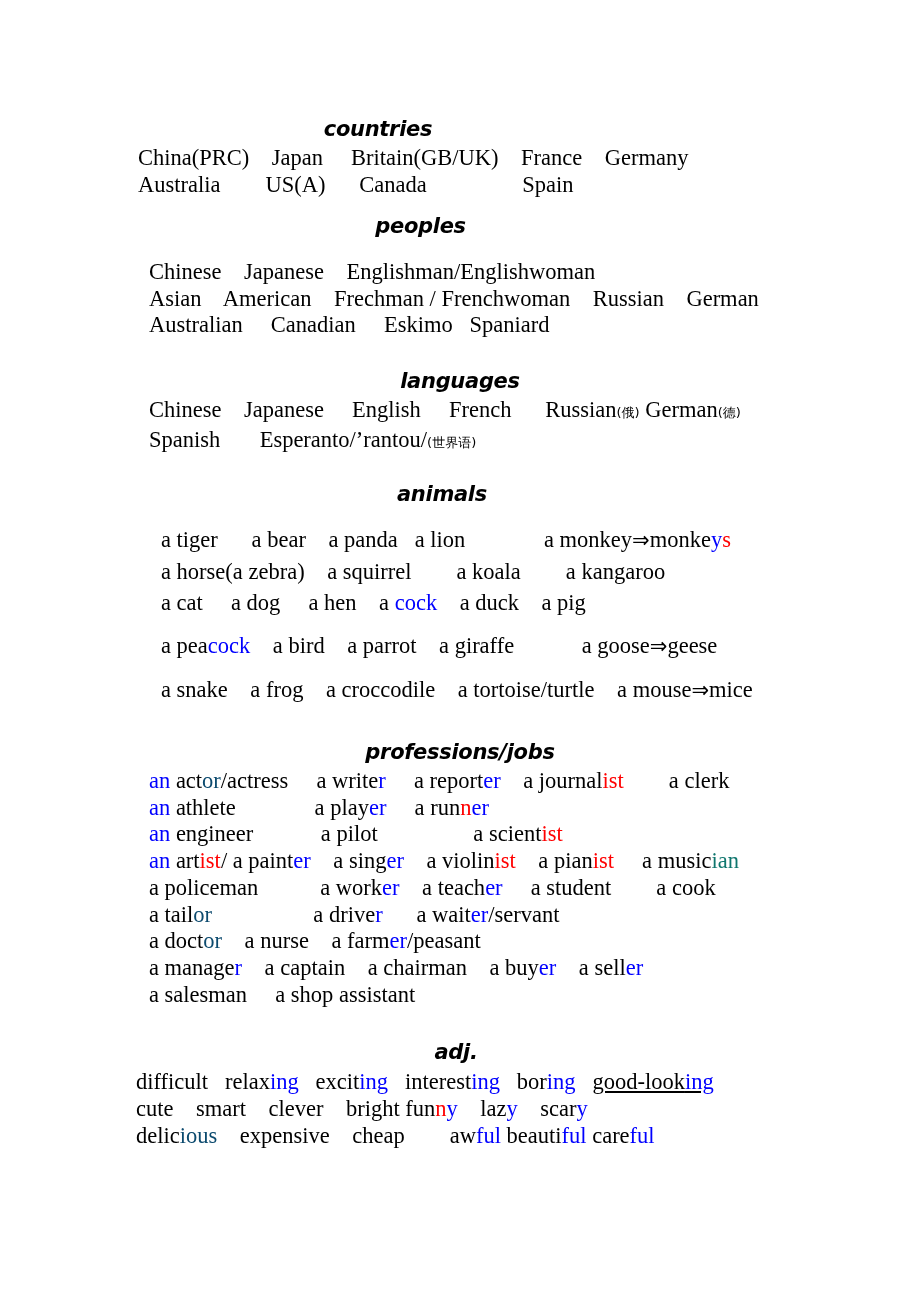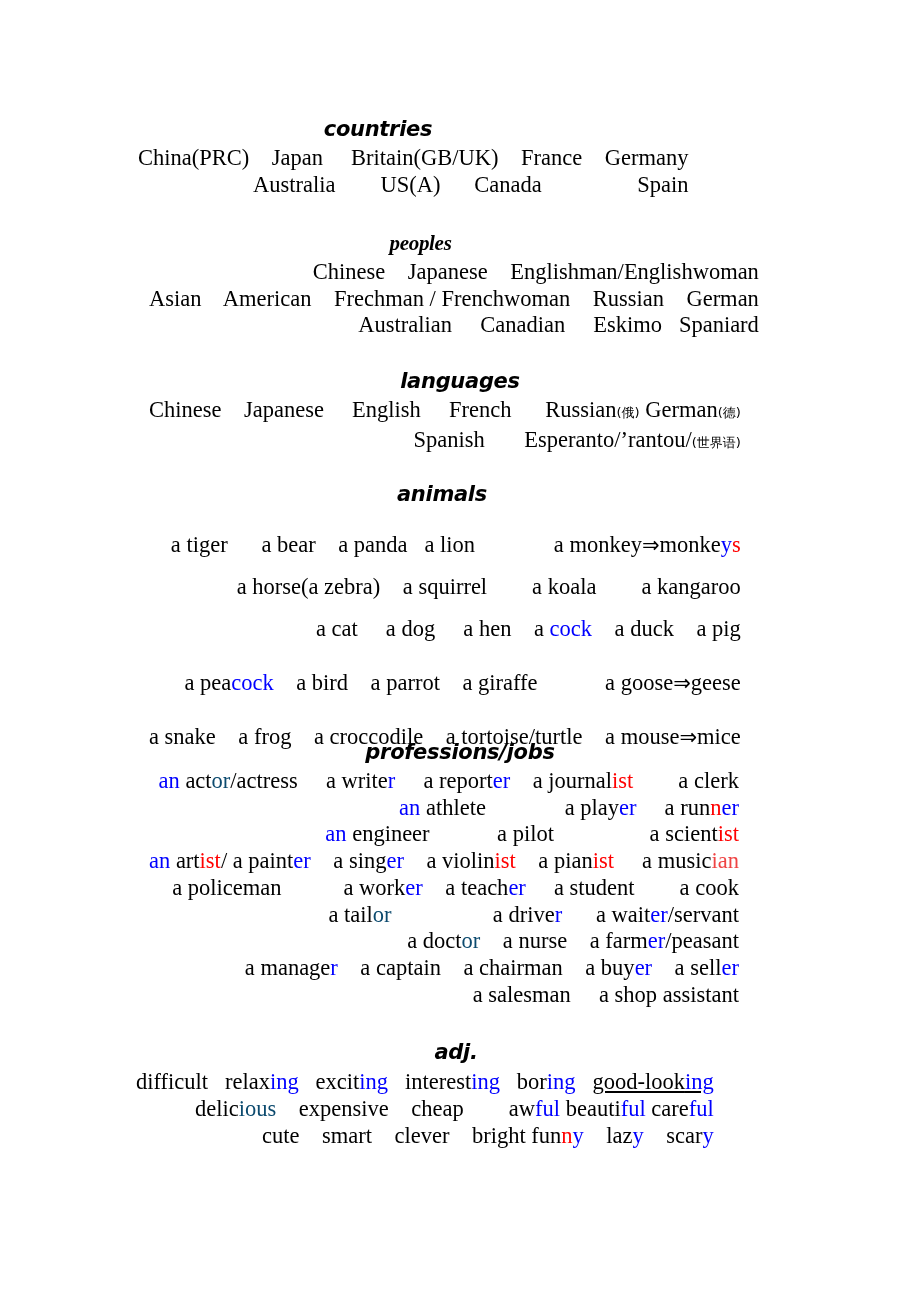--- a/index.html
+++ b/index.html
@@ -11,63 +11,63 @@
     font-family: "Liberation Serif", serif;
     color: #000000;
     overflow: hidden;
   }
   .page {
     position: relative;
     width: 920px;
     height: 1302px;
     padding: 0;
   }
-  .section { margin: 0; text-align: right; }
+  .section { margin: 0; }
   .sec-title {
     font-family: "DejaVu Sans", sans-serif;
     font-weight: bold;
     font-style: italic;
     font-size: 21px;
     text-align: center;
     letter-spacing: -0.3px;
   }
   .line {
     font-family: "Liberation Serif", serif;
     font-size: 22.5px;
     white-space: pre;
     line-height: 26.5px;
   }
   .blue { color: #0000ff; }
   .red  { color: #ff0000; }
   .mag  { color: #0c4a6e; }
-  .magd { color: #ef4444; }
+  .magd { color: #0f766e; }
   .ul   { text-decoration: underline; }
   .cjk  { font-family: "DejaVu Sans", sans-serif; font-size: 13px; }
   .arrow { font-family: "DejaVu Sans", serif; font-size: 21px; }
 
   
   #countries-title { position:absolute; left:0; top:117px; width:756px; }
   #countries-lines { position:absolute; left:138px; top:145px; }
 
-  #peoples-title { position:absolute; left:0; top:231px; width:841px;font-family:Liberation Serif, serif; }
+  #peoples-title { position:absolute; left:0; top:214px; width:841px; }
   #peoples-lines { position:absolute; left:149px; top:259px; }
 
   #languages-title { position:absolute; left:0; top:369px; width:920px; }
   #languages-lines { position:absolute; left:149px; top:397px; }
 
   #animals-title { position:absolute; left:0; top:482px; width:884px; }
   #animals-lines { position:absolute; left:149px; top:524px; }
 
   #professions-title { position:absolute; left:0; top:740px; width:920px;text-align:center; }
   #professions-lines { position:absolute; left:149px; top:768px; }
 
   #adj-title { position:absolute; left:0; top:1040px; width:912px; }
   #adj-lines { position:absolute; left:136px; top:1068px; }
 
-  #animals-lines .line { line-height: 42px; }
+  #animals-lines .line { line-height: 31px; margin-left: 12px; }
   #animals-lines .gap { display:block; height: 12px; }
   #professions-lines .line { line-height: 26.7px; }
   #adj-lines .line { line-height: 27px; }
 </style>
 </head>
 <body>
 
 <div class="page">
 
   <div id="countries-title" class="sec-title">countries</div>
@@ -109,17 +109,17 @@
     <div class="line">a policeman           a work<span class="blue">er</span>    a teach<span class="blue">er</span>     a student        a cook</div>
     <div class="line">a tail<span class="mag">or</span>                  a drive<span class="blue">r</span>      a wait<span class="blue">er</span>/servant</div>
     <div class="line">a doct<span class="mag">or</span>    a nurse    a farm<span class="blue">er</span>/peasant</div>
     <div class="line">a manage<span class="blue">r</span>    a captain    a chairman    a buy<span class="blue">er</span>    a sell<span class="blue">er</span></div>
     <div class="line">a salesman     a shop assistant</div>
   </div>
 
   <div id="adj-title" class="sec-title">adj.</div>
   <div id="adj-lines" class="section">
     <div class="line">difficult   relax<span class="blue">ing</span>   excit<span class="blue">ing</span>   interest<span class="blue">ing</span>   bor<span class="blue">ing</span>   <span class="ul">good-look<span class="blue">ing</span></span></div>
+    <div class="line">cute    smart    clever    bright fun<span class="red">n</span><span class="blue">y</span>    laz<span class="blue">y</span>    scar<span class="blue">y</span></div>
     <div class="line">delic<span class="mag">ious</span>    expensive    cheap        aw<span class="blue">ful</span> beauti<span class="blue">ful</span> care<span class="blue">ful</span></div>
-    <div class="line">cute    smart    clever    bright fun<span class="red">n</span><span class="blue">y</span>    laz<span class="blue">y</span>    scar<span class="blue">y</span></div>
   </div>
 
 </div>
 
 </body></html>

